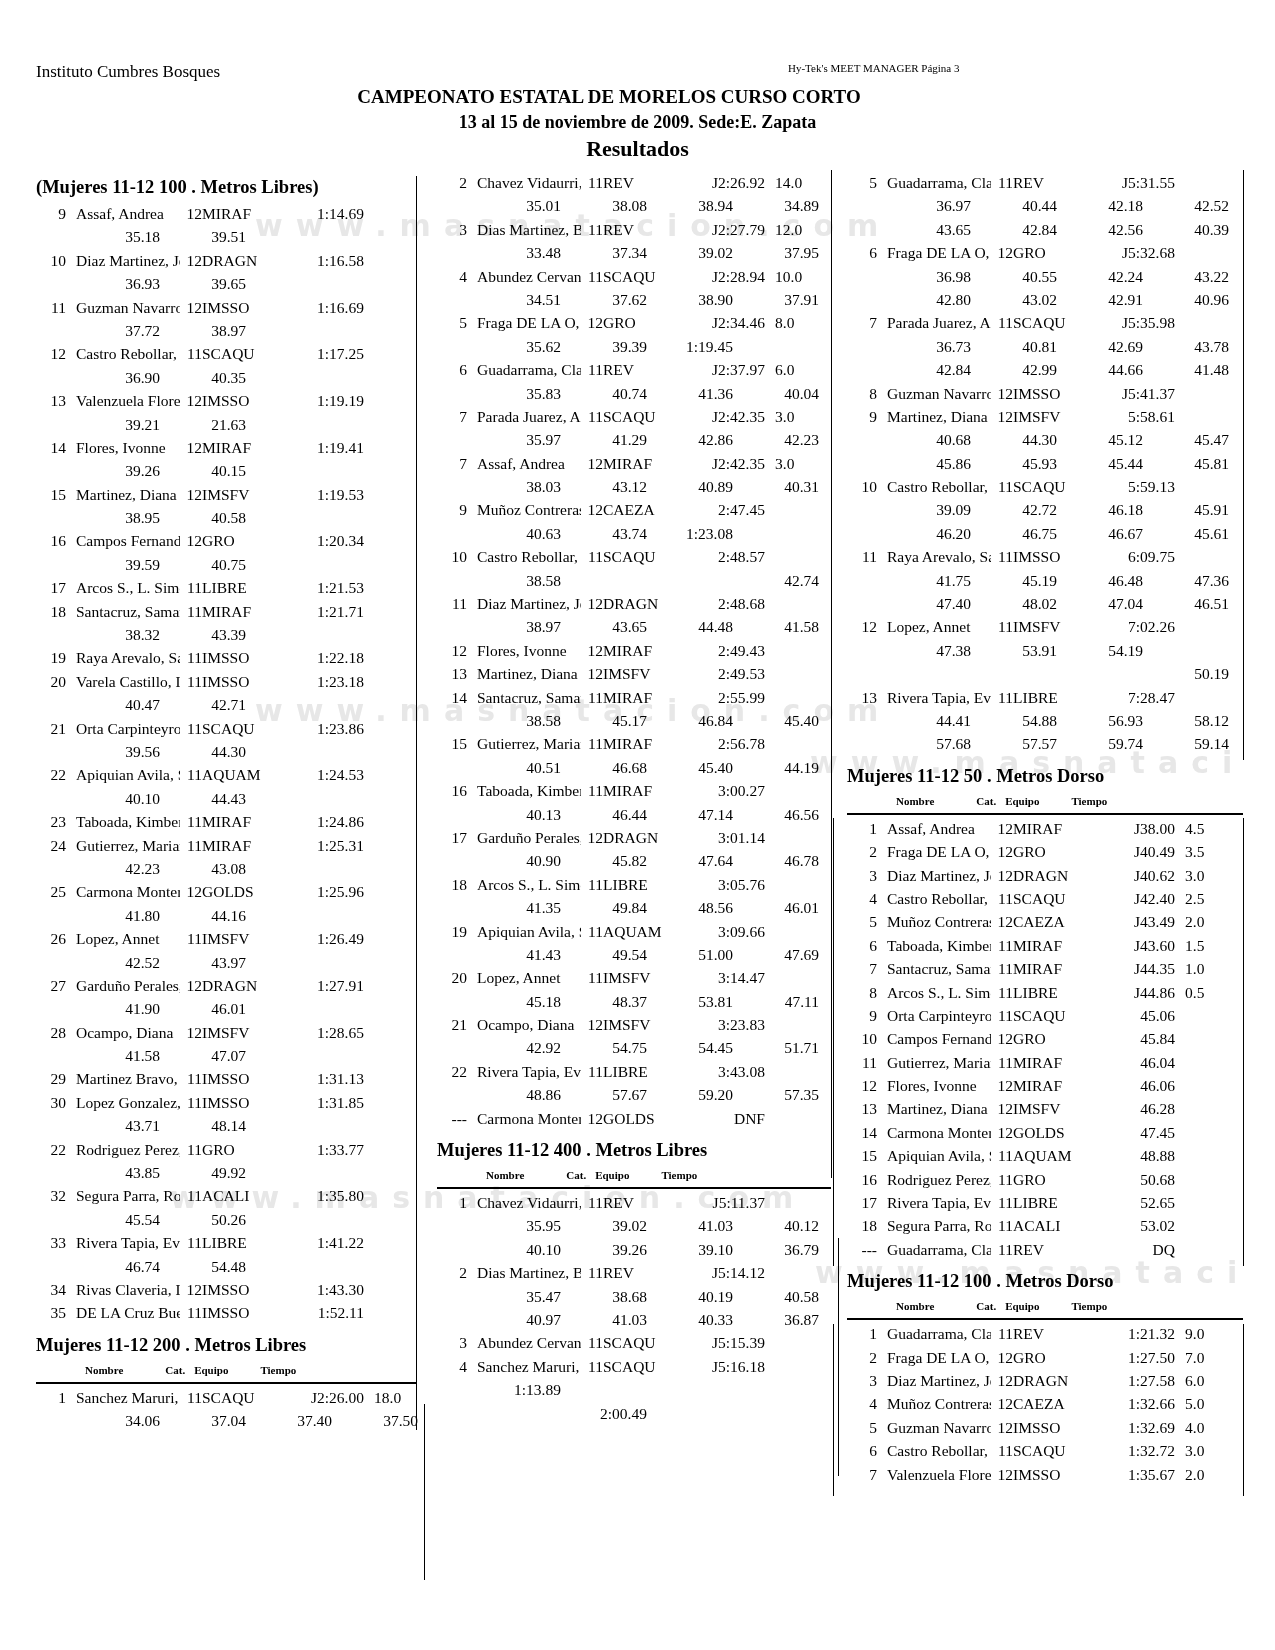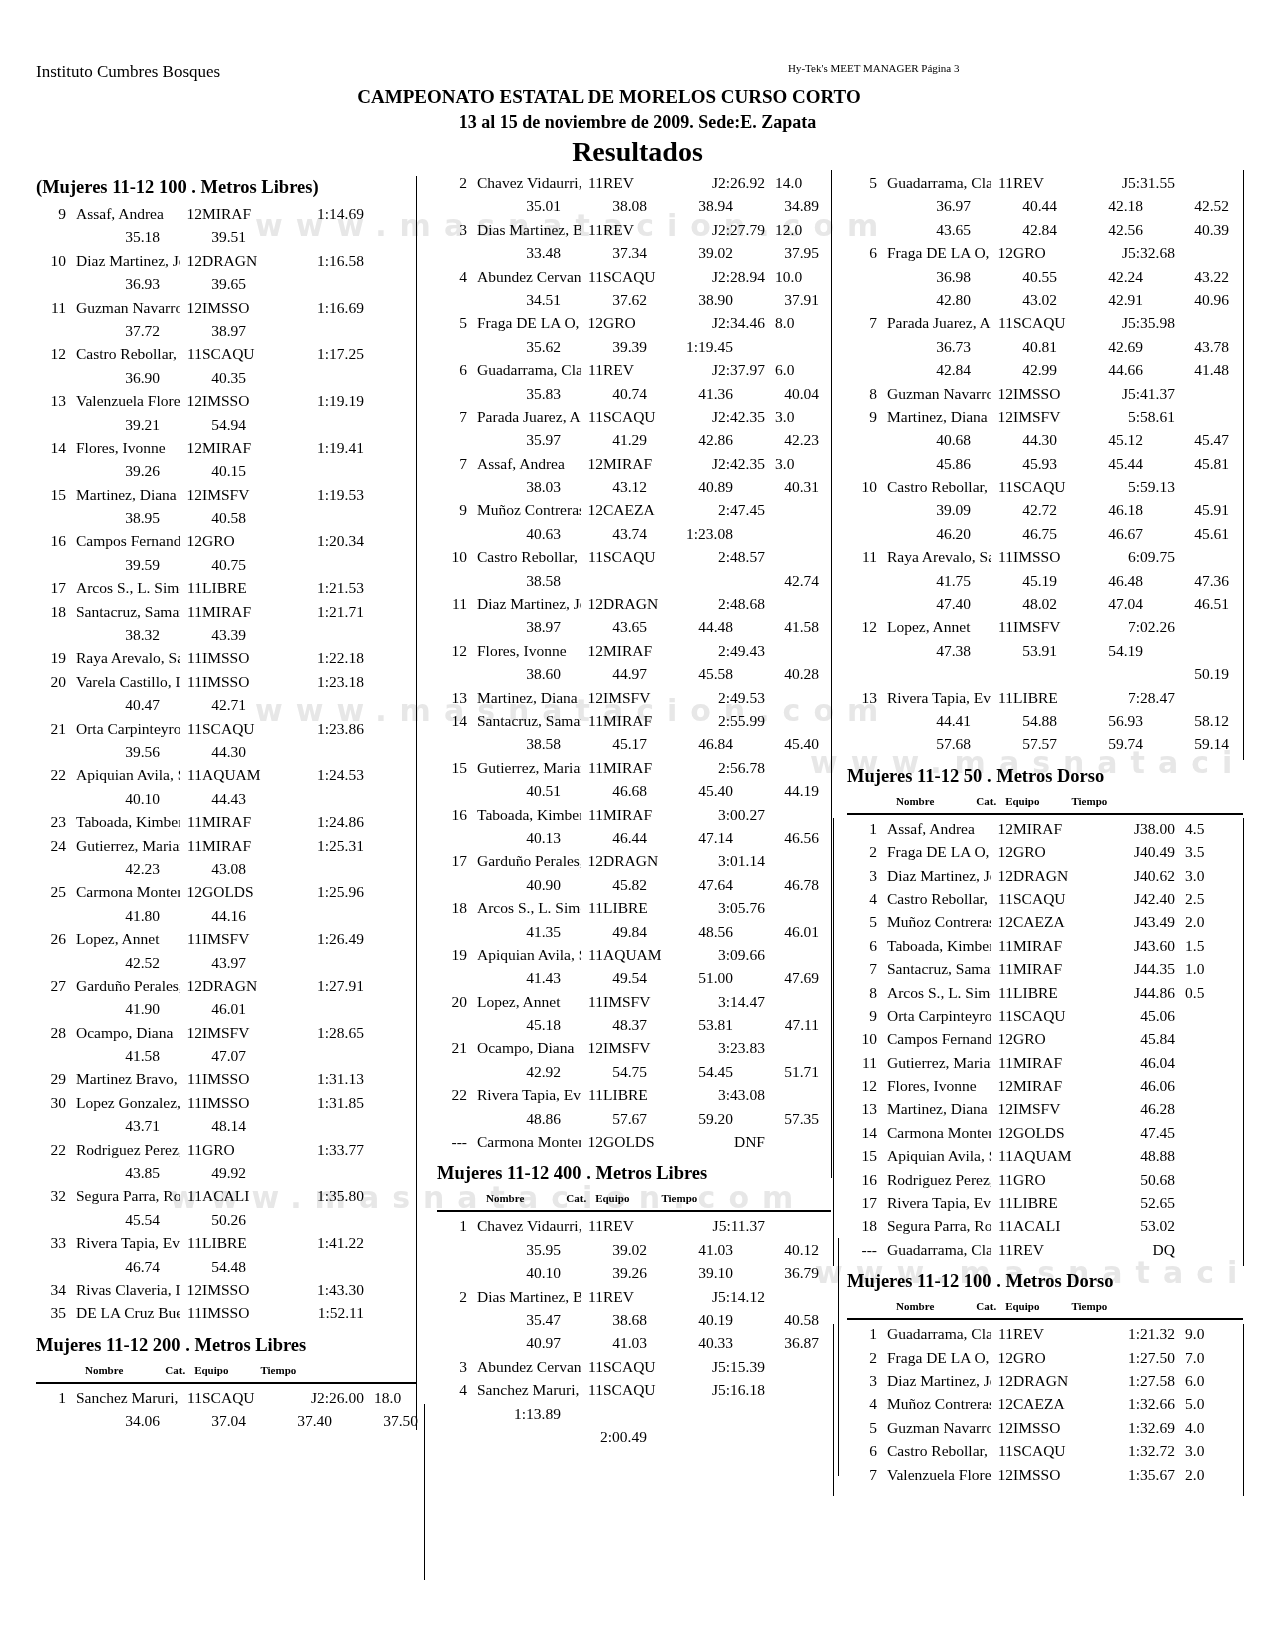--- a/index.html
+++ b/index.html
@@ -2,21 +2,21 @@
 <html><head>
 <meta charset="utf-8">
 <style>
   html,body{margin:0;padding:0;background:#ffffff;}
   #page{position:relative;width:1275px;height:1650px;background:#ffffff;overflow:hidden;
         font-family:"Liberation Serif","DejaVu Serif",serif;color:#000;}
   .hdr-left{position:absolute;left:36px;top:62px;font-size:17px;}
   .hdr-right{position:absolute;left:788px;top:62px;font-size:11px;}
   .t1{position:absolute;left:0;top:86px;width:1162px;text-align:center;font-size:19px;font-weight:bold;margin-left:28px;}
   .t2{position:absolute;left:0;top:112px;width:1275px;text-align:center;font-size:18px;font-weight:bold;}
-  .t3{position:absolute;left:0;top:136px;width:1275px;text-align:center;font-size:28px;font-weight:bold;}
+  .t3{position:absolute;left:0;top:136px;width:1275px;text-align:center;font-size:22px;font-weight:bold;}
   .col{position:absolute;}
   #col0{left:36px;top:168px;width:380px;}
   #col1{left:437px;top:171px;width:394px;}
   #col2{left:847px;top:171px;width:396px;}
   .ev-title{font-size:18.5px;font-weight:bold;height:28px;line-height:26px;margin-top:7px;white-space:nowrap;}
   .col > .ev-title:first-child{margin-top:6px;}
   .thead{height:22px;line-height:21px;font-weight:bold;font-size:11px;border-bottom:2px solid #000;
          margin-bottom:2px;display:flex;white-space:nowrap;}
   .thead .h1{margin-left:49px;} .thead .h2{margin-left:42px;} .thead .h3{margin-left:9px;} .thead .h4{margin-left:32px;}
   .row{display:grid;grid-template-columns:30px 114px 22px 78px 84px 44px;height:23.4px;line-height:23px;
@@ -112,21 +112,21 @@
       <div class="row">
         <span class="pl">13</span>
         <span class="nm">Valenzuela Flores,</span>
         <span class="ct">12</span>
         <span class="tp">IMSSO</span>
         <span class="tm">1:19.19</span>
         <span class="pt"></span>
       </div>
       <div class="splits">
         <span class="sv">39.21</span>
-        <span class="sv">54.94</span>
+        <span class="sv">21.63</span>
         <span class="sv"></span>
         <span class="sv"></span>
       </div>
       <div class="row">
         <span class="pl">14</span>
         <span class="nm">Flores, Ivonne</span>
         <span class="ct">12</span>
         <span class="tp">MIRAF</span>
         <span class="tm">1:19.41</span>
         <span class="pt"></span>
@@ -558,26 +558,20 @@
         <span class="sv">44.48</span>
         <span class="sv">41.58</span>
       </div>
       <div class="row">
         <span class="pl">12</span>
         <span class="nm">Flores, Ivonne</span>
         <span class="ct">12</span>
         <span class="tp">MIRAF</span>
         <span class="tm">2:49.43</span>
         <span class="pt"></span>
-      </div>
-      <div class="splits">
-        <span class="sv">38.60</span>
-        <span class="sv">44.97</span>
-        <span class="sv">45.58</span>
-        <span class="sv">40.28</span>
       </div>
       <div class="row">
         <span class="pl">13</span>
         <span class="nm">Martinez, Diana</span>
         <span class="ct">12</span>
         <span class="tp">IMSFV</span>
         <span class="tm">2:49.53</span>
         <span class="pt"></span>
       </div>
       <div class="row">

